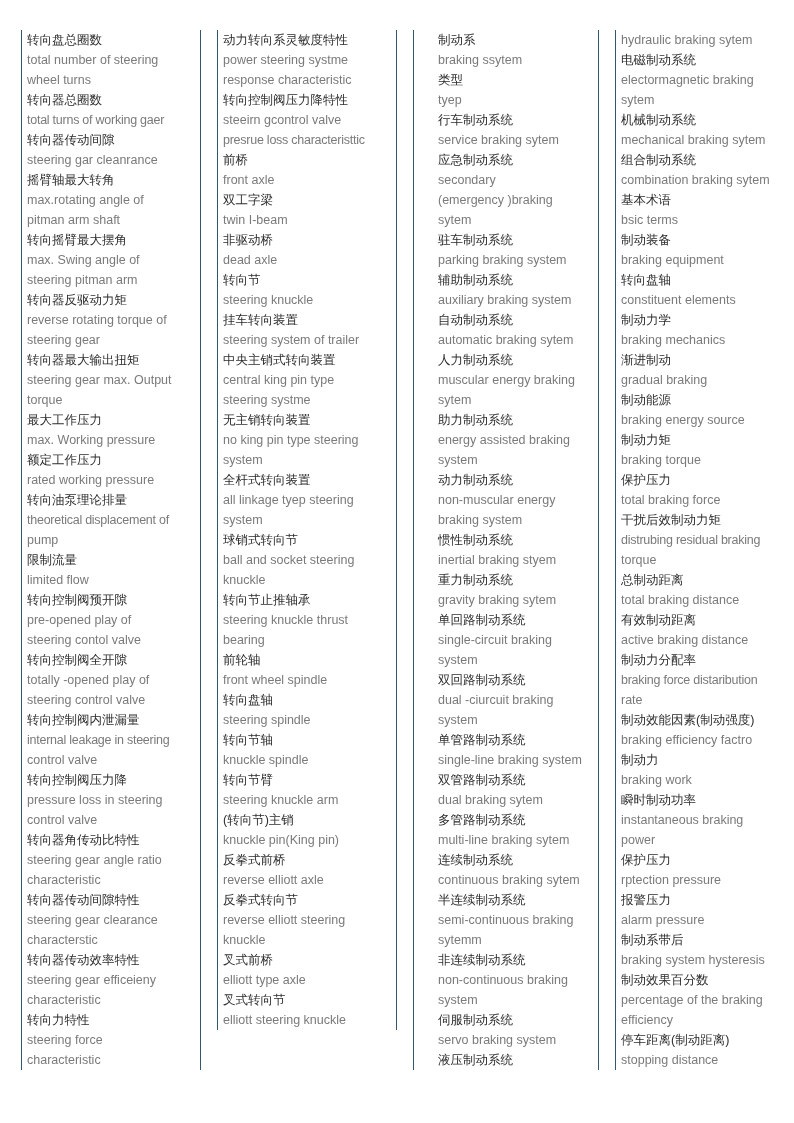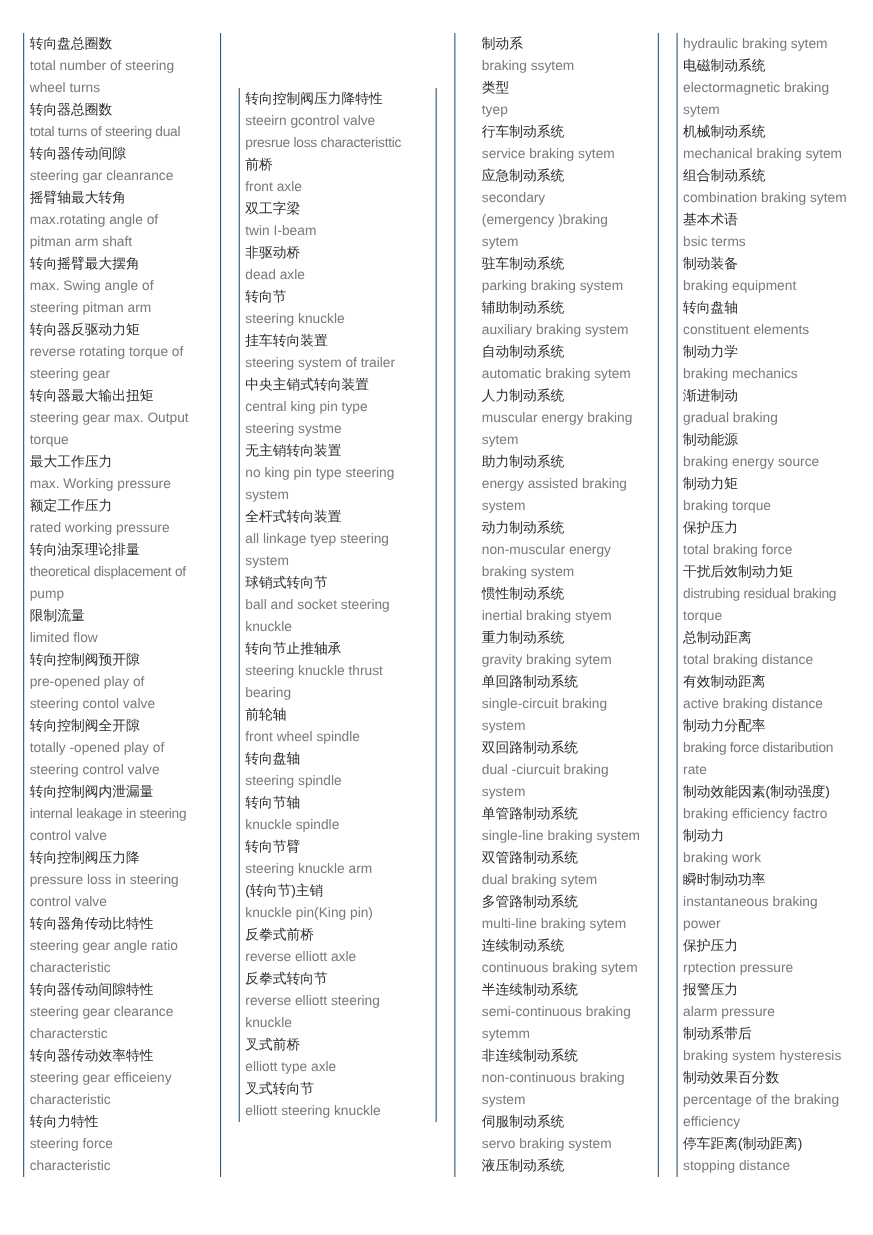--- a/index.html
+++ b/index.html
@@ -17,21 +17,21 @@
   #glossary-page {
     position: relative;
     width: 794px;
     height: 1123px;
     box-sizing: border-box;
     padding: 30px 0 0 0;
   }
   .columns {
     display: flex;
     flex-direction: row;
-    align-items: center;
+    align-items: flex-start;
     width: 794px;
     box-sizing: border-box;
     padding-left: 21px;
   }
   .glossary-column {
     box-sizing: border-box;
     border-left: 1px solid #31576e;
     border-right: 1px solid #31576e;
     padding-left: 5px;
     padding-right: 3px;
@@ -72,21 +72,21 @@
 <div id="glossary-page">
   <div class="columns" id="columns-root">
       <div class="glossary-column">
         <div class="entry">
           <span class="term-zh">转向盘总圈数</span>
           <span class="term-en">total number of steering</span>
           <span class="term-en">wheel turns</span>
         </div>
         <div class="entry">
           <span class="term-zh">转向器总圈数</span>
-          <span class="term-en narrow">total turns of steering dual</span>
+          <span class="term-en narrow">total turns of working gaer</span>
         </div>
         <div class="entry">
           <span class="term-zh">转向器传动间隙</span>
           <span class="term-en">steering gar cleanrance</span>
         </div>
         <div class="entry">
           <span class="term-zh">摇臂轴最大转角</span>
           <span class="term-en">max.rotating angle of</span>
           <span class="term-en">pitman arm shaft</span>
         </div>
@@ -157,20 +157,25 @@
           <span class="term-en">steering gear efficeieny</span>
           <span class="term-en">characteristic</span>
         </div>
         <div class="entry">
           <span class="term-zh">转向力特性</span>
           <span class="term-en">steering force</span>
           <span class="term-en">characteristic</span>
         </div>
       </div>
       <div class="glossary-column">
+        <div class="entry">
+          <span class="term-zh">动力转向系灵敏度特性</span>
+          <span class="term-en">power steering systme</span>
+          <span class="term-en">response characteristic</span>
+        </div>
         <div class="entry">
           <span class="term-zh">转向控制阀压力降特性</span>
           <span class="term-en">steeirn gcontrol valve</span>
           <span class="term-en narrow">presrue loss characteristtic</span>
         </div>
         <div class="entry">
           <span class="term-zh">前桥</span>
           <span class="term-en">front axle</span>
         </div>
         <div class="entry">

